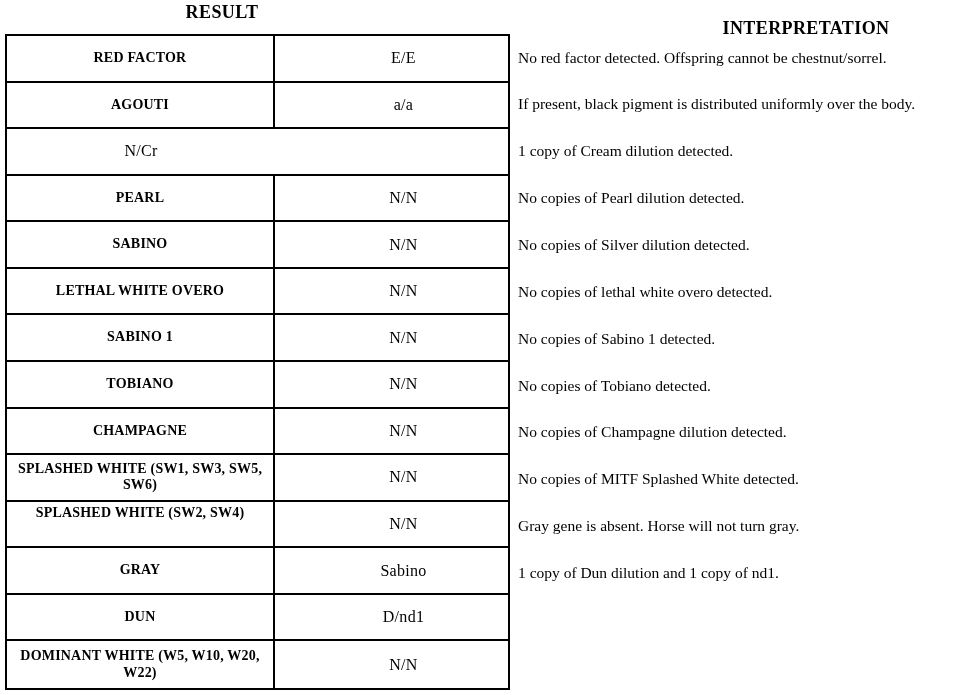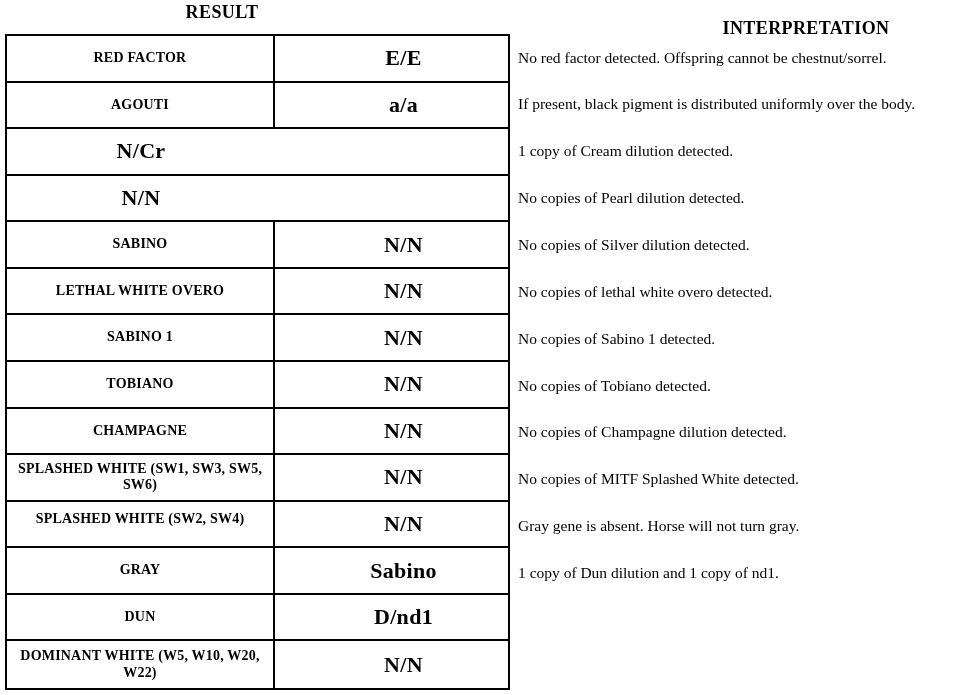--- a/index.html
+++ b/index.html
@@ -36,23 +36,23 @@
     gap: 24px;
   }
   .row:last-child { border-bottom: none; }
   .cell { display: flex; align-items: center; justify-content: center; min-height: 0; }
   .trait {
     border-right: 2px solid #000;
     font-weight: bold; font-size: 14px;
     text-align: center; line-height: 1.18;
     padding: 0 6px; letter-spacing: 0.2px;
   }
-  .trait.align-top { align-items: flex-start; padding-top: 9px; }
+  .trait.align-top { align-items: flex-start; padding-top: 3px; }
   .result {
-    font-weight: bold; font-size: 22px; letter-spacing: 0.3px;
+    font-weight: normal; font-size: 16px; letter-spacing: 0.3px;
   }
 
   .interp-col {
     position: absolute; left: 518px; top: 34px;
     width: 449px; height: 656px;
     display: grid;
     grid-template-rows: repeat(14, 1fr);
     font-family: Liberation Serif, serif;
   }
   .interp {
@@ -75,20 +75,21 @@
       <div class="cell result">E/E</div>
     </div>
     <div class="row">
       <div class="cell trait">AGOUTI</div>
       <div class="cell result">a/a</div>
     </div>
     <div class="row">
       <div class="cell result">N/Cr</div>
     </div>
     <div class="row">
+      <div class="cell trait">PEARL</div>
       <div class="cell result">N/N</div>
     </div>
     <div class="row">
       <div class="cell trait">SABINO</div>
       <div class="cell result">N/N</div>
     </div>
     <div class="row">
       <div class="cell trait">LETHAL WHITE OVERO</div>
       <div class="cell result">N/N</div>
     </div>

